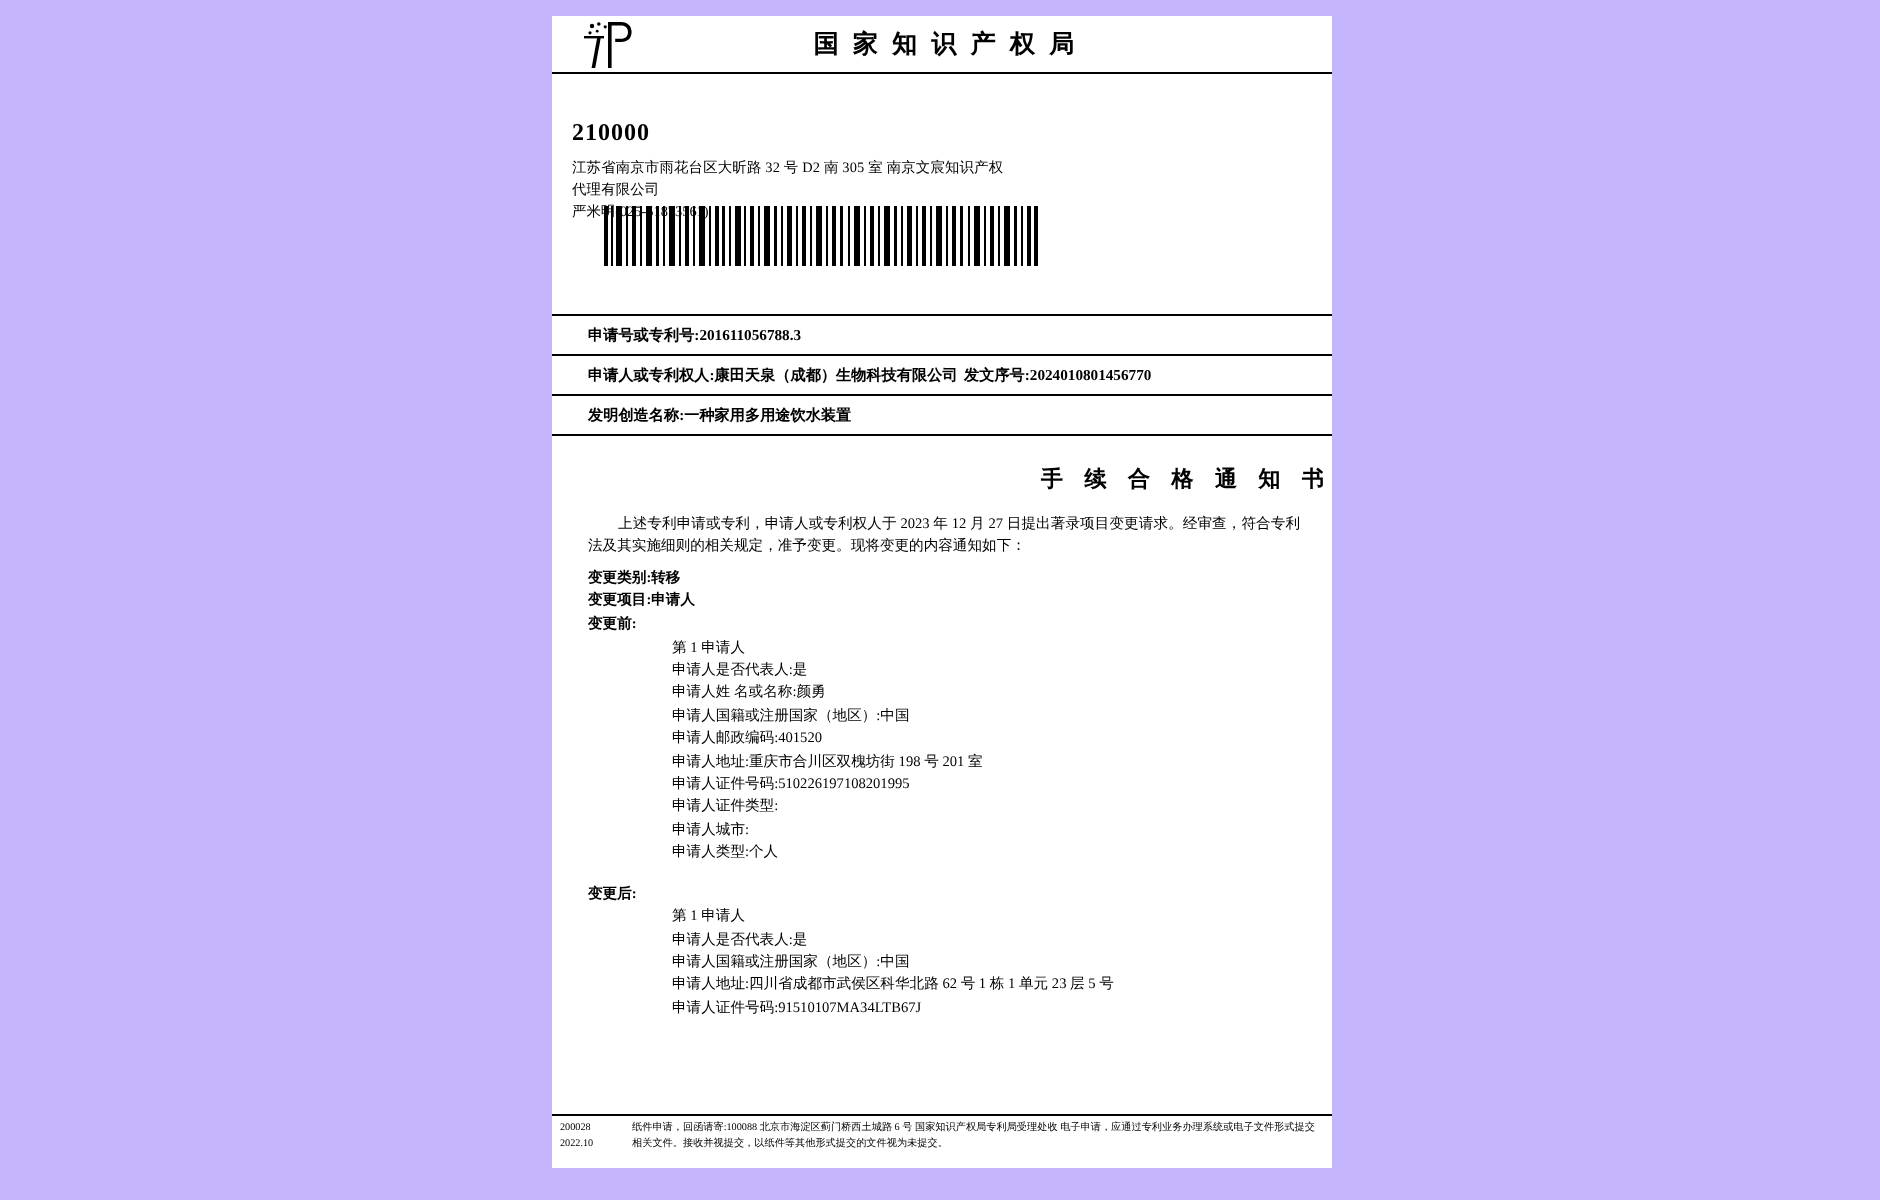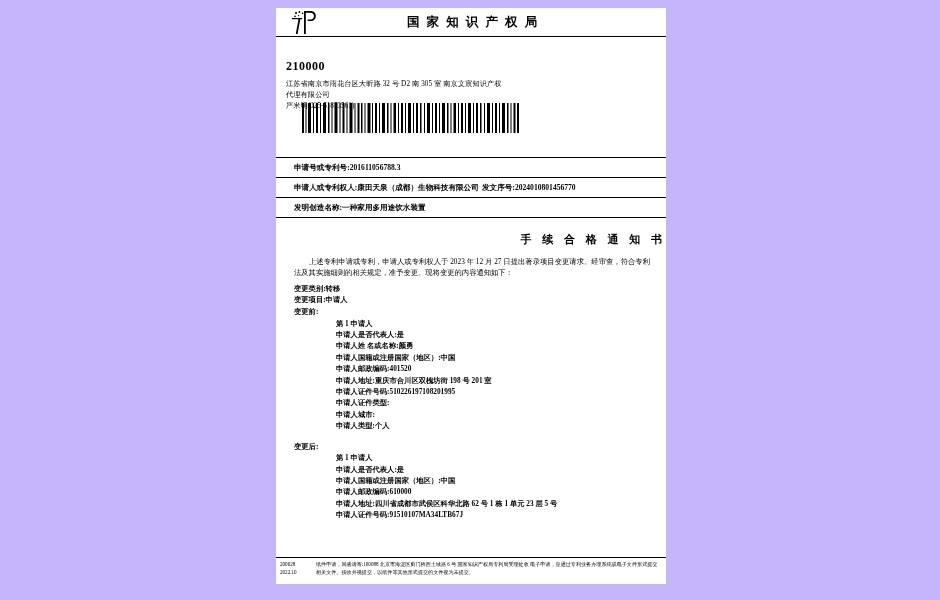--- a/index.html
+++ b/index.html
@@ -163,21 +163,21 @@
   .para {
     text-indent: 15px;
     text-align: justify;
     margin-bottom: 4px;
   }
   .sec-head {
     font-weight: bold;
     margin: 0;
     line-height: 11.6px;
   }
-  .indent1 { padding-left: 42px; line-height: 11.4px; font-weight: bold; }
+  .indent1 { padding-left: 42px; line-height: 11.4px; }
   .gap { height: 9px; }
 
   
   .footer {
     position: absolute;
     left: 0;
     bottom: 8px;
     width: 390px;
     border-top: 1.2px solid #000;
     padding-top: 3px;
@@ -334,21 +334,20 @@
       <div class="indent1">申请人证件类型:</div>
       <div class="indent1">申请人城市:</div>
       <div class="indent1">申请人类型:个人</div>
 
       <div class="gap"></div>
 
       <div class="sec-head">变更后:</div>
       <div class="indent1">第 1 申请人</div>
       <div class="indent1">申请人是否代表人:是</div>
       <div class="indent1">申请人国籍或注册国家（地区）:中国</div>
-      <div class="indent1">申请人邮政编码:610000</div>
       <div class="indent1">申请人地址:四川省成都市武侯区科华北路 62 号 1 栋 1 单元 23 层 5 号</div>
       <div class="indent1">申请人证件号码:91510107MA34LTB67J</div>
     </div>
 
     <div class="footer">
       <div class="footer-left">
         <div>200028</div>
         <div>2022.10</div>
       </div>
       <div class="footer-right">纸件申请，回函请寄:100088 北京市海淀区蓟门桥西土城路 6 号  国家知识产权局专利局受理处收  电子申请，应通过专利业务办理系统或电子文件形式提交相关文件。接收并视提交，以纸件等其他形式提交的文件视为未提交。</div>

